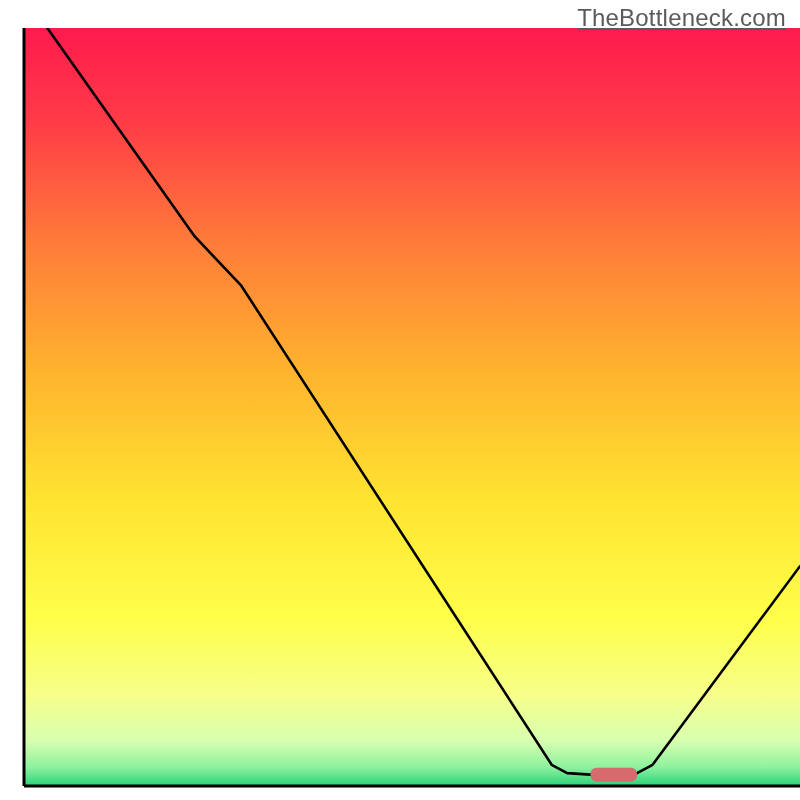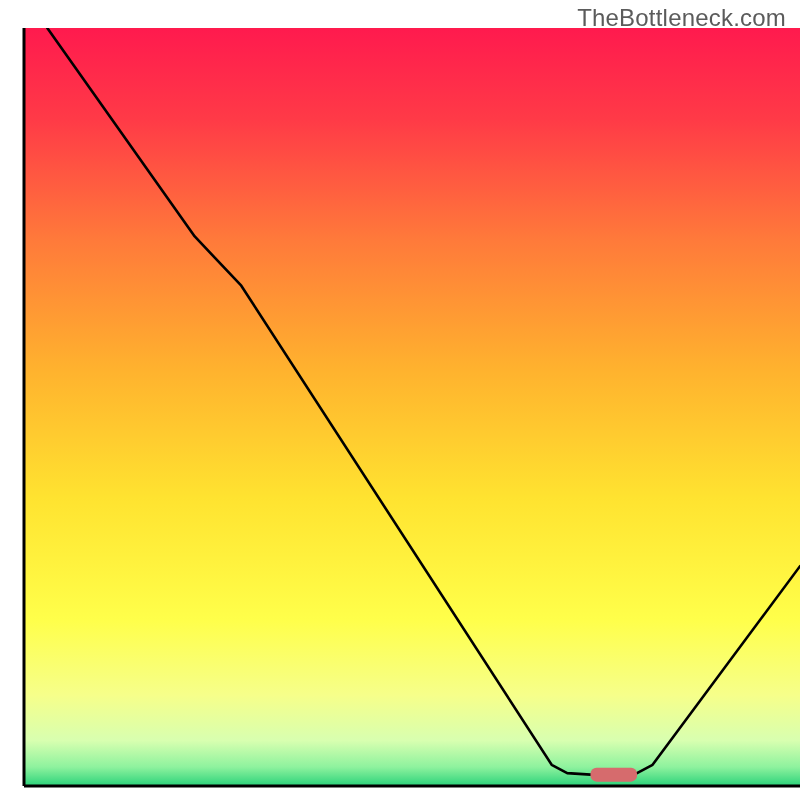--- a/index.html
+++ b/index.html
@@ -16,20 +16,21 @@
     height: 800px;
   }
   .watermark {
     position: absolute;
     top: 4px;
     right: 14px;
     font-size: 24px;
     color: #5b5b5b;
     font-weight: 500;
     letter-spacing: 0.2px;
+    text-decoration: underline;
   }
   svg {
     display: block;
   }
 </style>
 </head>
 <body>
 
 <div class="chart-container">
   <div class="watermark">TheBottleneck.com</div>

